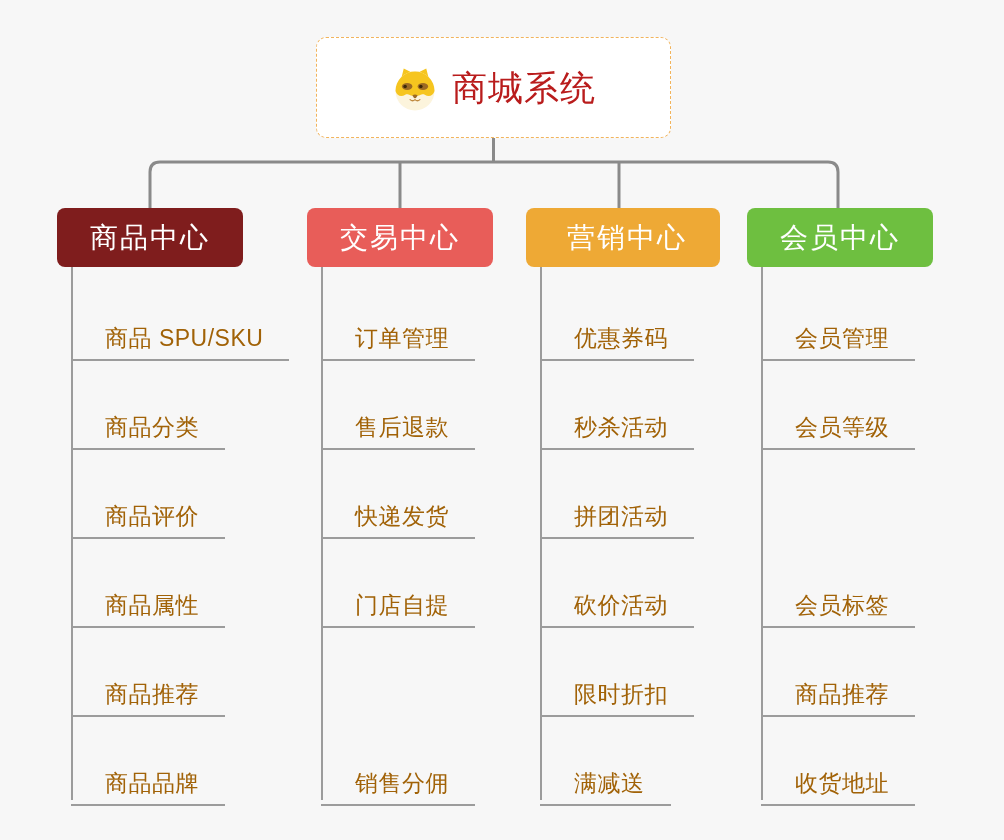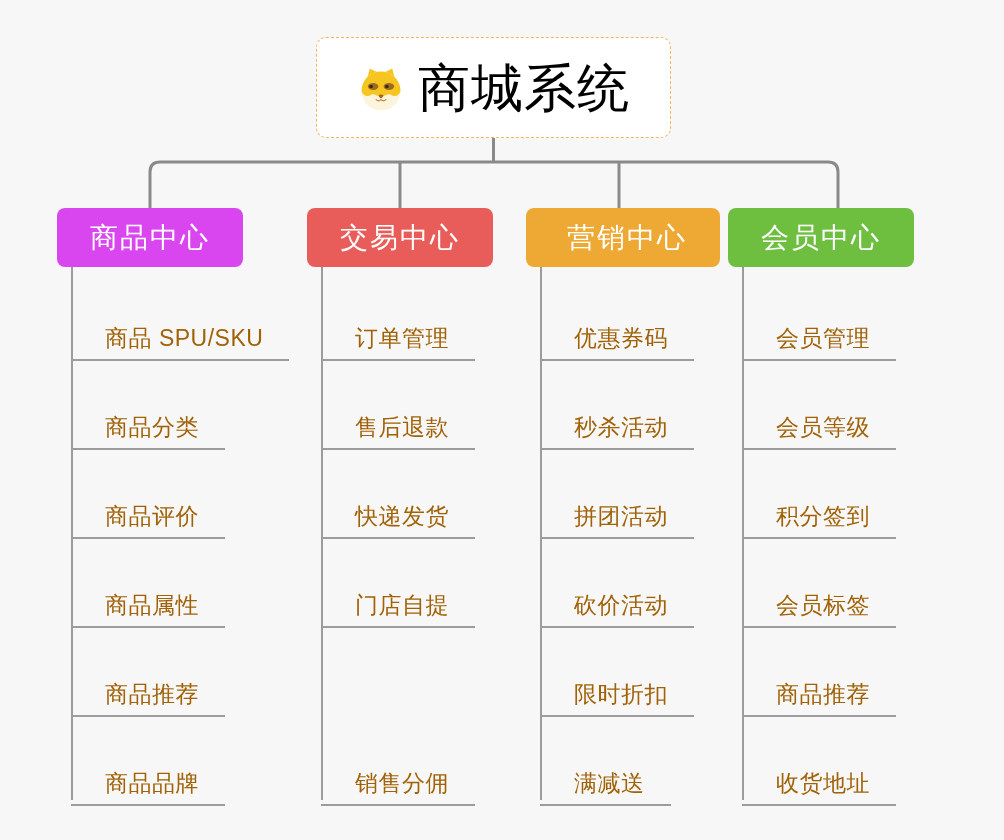--- a/index.html
+++ b/index.html
@@ -10,21 +10,21 @@
   }
   .canvas{position:absolute;inset:0;}
   
   .root-node{
     position:absolute;left:316px;top:37px;width:355px;height:101px;
     background:#FFFFFF;border:1px dashed #F2B45C;border-radius:10px;
     display:flex;align-items:center;justify-content:center;gap:13px;
     box-sizing:border-box;
   }
   .root-title{
-    font-size:52px;line-height:1;color:#000000;letter-spacing:1px;
+    font-size:35px;line-height:1;color:#b91c1c;letter-spacing:1px;
     white-space:nowrap;
   }
   .root-icon{width:48px;height:48px;flex:0 0 auto;}
   
   .connector-svg{position:absolute;left:0;top:0;pointer-events:none;}
   
   .branch-col{position:absolute;top:208px;width:250px;height:600px;}
   .branch-header{
     position:absolute;left:0;top:0;width:186px;height:59px;
     border-radius:8px;display:flex;align-items:center;justify-content:center;
@@ -36,21 +36,21 @@
   }
   .topic-node{
     position:absolute;left:14px;
     display:flex;align-items:flex-end;
     width:max-content;white-space:nowrap;
     height:40px;border-bottom:2px solid #9C9C9C;
     padding:0 26px 5px 34px;
     font-size:23px;color:#a16207;letter-spacing:0.5px;
   }
   .t0{top:106px}.t1{top:195px}.t2{top:284px}.t3{top:373px}.t4{top:462px}.t5{top:551px}
-  .col-0{left:57px}.col-1{left:307px}.col-2{left:526px}.col-3{left:728px}
+  .col-0{left:57px}.col-1{left:307px}.col-2{left:526px}.col-3{left:747px}
 </style>
 </head>
 <body>
 
 <div class="canvas">
 
   <svg class="connector-svg" width="1004" height="220" viewBox="0 0 1004 220">
     <path d="M493.5 138 V162" fill="none" stroke="#8A8A8A" stroke-width="3"></path>
     <path d="M150 210 V172 Q150 162 160 162 H828 Q838 162 838 172 V210" fill="none" stroke="#8A8A8A" stroke-width="3"></path>
     <path d="M400 162 V210" fill="none" stroke="#8A8A8A" stroke-width="3"></path>
@@ -67,21 +67,21 @@
       <ellipse cx="42.5" cy="30" rx="7" ry="4.6" fill="#9C6A24"></ellipse>
       <circle cx="18.8" cy="30" r="2.4" fill="#3C2808"></circle>
       <circle cx="39.8" cy="30" r="2.4" fill="#3C2808"></circle>
       <path d="M28.5 42 q3.5 -3 7 0 q-1.8 3.6 -3.5 3.6 q-1.7 0 -3.5 -3.6 z" fill="#9C6A24"></path>
       <path d="M25.5 47.5 q3.2 3.2 6.5 0 q3.3 3.2 6.5 0" fill="none" stroke="#C08A40" stroke-width="1.8" stroke-linecap="round"></path>
     </svg>
     <div class="root-title">商城系统</div>
   </div>
 
   <div class="branch-col col-0">
-    <div class="branch-header" style="background-color: #d946ef;">商品中心</div>
+    <div class="branch-header" style="background-color: #7f1d1d;">商品中心</div>
     <div class="branch-spine"></div>
     <div class="topic-node t0">商品 SPU/SKU</div>
     <div class="topic-node t1">商品分类</div>
     <div class="topic-node t2">商品评价</div>
     <div class="topic-node t3">商品属性</div>
     <div class="topic-node t4">商品推荐</div>
     <div class="topic-node t5">商品品牌</div>
   </div>
 
   <div class="branch-col col-1">
@@ -103,19 +103,18 @@
     <div class="topic-node t3">砍价活动</div>
     <div class="topic-node t4">限时折扣</div>
     <div class="topic-node t5">满减送</div>
   </div>
 
   <div class="branch-col col-3">
     <div class="branch-header" style="background-color: rgb(110, 191, 64);">会员中心</div>
     <div class="branch-spine"></div>
     <div class="topic-node t0">会员管理</div>
     <div class="topic-node t1">会员等级</div>
-    <div class="topic-node t2">积分签到</div>
     <div class="topic-node t3">会员标签</div>
     <div class="topic-node t4">商品推荐</div>
     <div class="topic-node t5">收货地址</div>
   </div>
 
 </div>
 
 </body></html>

